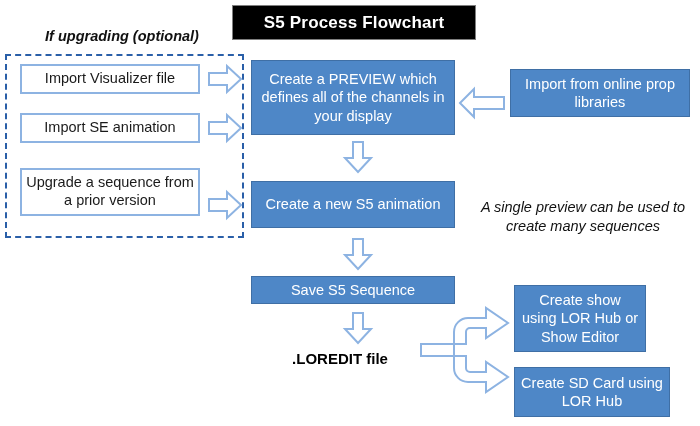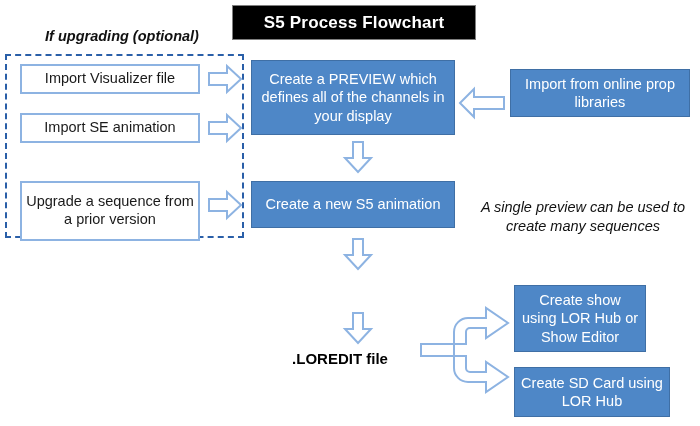--- a/index.html
+++ b/index.html
@@ -52,21 +52,21 @@
   <div class="dashed-group"></div>
 
   <div class="wbox" style="left:20px;top:64px;width:180px;height:30px;">
     <span>Import Visualizer file</span>
   </div>
 
   <div class="wbox" style="left:20px;top:113px;width:180px;height:30px;">
     <span>Import SE animation</span>
   </div>
 
-  <div class="wbox" style="left:20px;top:181px;width:180px;height:60px;">
+  <div class="wbox" style="left:20px;top:168px;width:180px;height:48px;">
     <span>Upgrade a sequence from a prior version</span>
   </div>
 
   <svg class="arrow" style="left:208px;top:65px;width:34px;height:28px;" viewBox="0 0 34 28">
     <polygon class="arw" points="1,8 19,8 19,1 33,14 19,27 19,20 1,20"></polygon>
   </svg>
   <svg class="arrow" style="left:208px;top:114px;width:34px;height:28px;" viewBox="0 0 34 28">
     <polygon class="arw" points="1,8 19,8 19,1 33,14 19,27 19,20 1,20"></polygon>
   </svg>
   <svg class="arrow" style="left:208px;top:191px;width:34px;height:28px;" viewBox="0 0 34 28">
@@ -82,20 +82,23 @@
   </svg>
 
   <div class="bbox" style="left:251px;top:181px;width:204px;height:47px;">
     <span>Create a new S5 animation</span>
   </div>
 
   <svg class="arrow" style="left:344px;top:238px;width:28px;height:32px;" viewBox="0 0 28 32">
     <polygon class="arw" points="9,1 19,1 19,17 27,17 14,31 1,17 9,17"></polygon>
   </svg>
 
+  <div class="bbox" style="left:251px;top:276px;width:204px;height:28px;">
+    <span>Save S5 Sequence</span>
+  </div>
 
   <svg class="arrow" style="left:344px;top:312px;width:28px;height:32px;" viewBox="0 0 28 32">
     <polygon class="arw" points="9,1 19,1 19,17 27,17 14,31 1,17 9,17"></polygon>
   </svg>
 
   <div class="filelabel" style="left:260px;top:350px;width:160px;">.LOREDIT file</div>
 
   <svg class="arrow" style="left:459px;top:88px;width:46px;height:30px;" viewBox="0 0 46 30">
     <polygon class="arw" points="45,9 15,9 15,1 1,15 15,29 15,21 45,21"></polygon>
   </svg>

